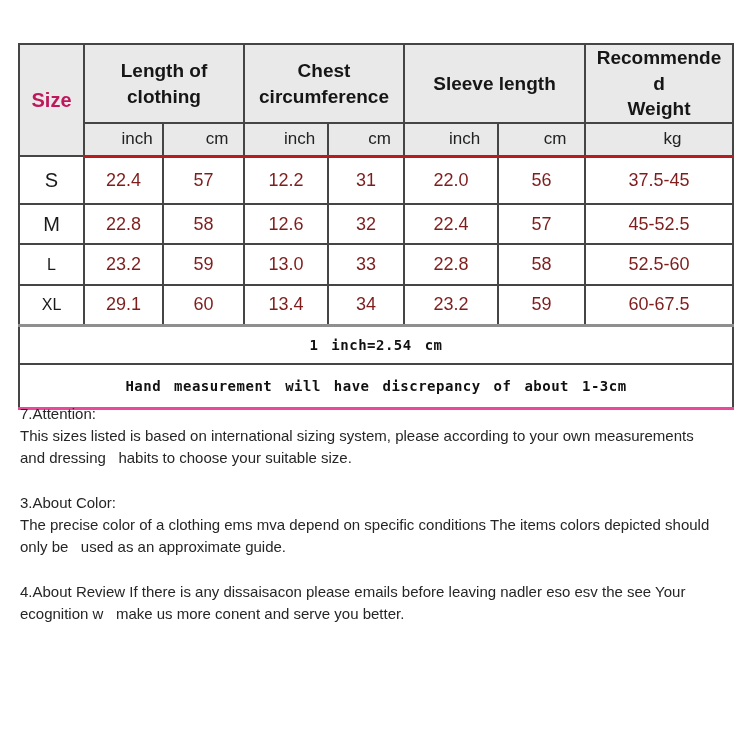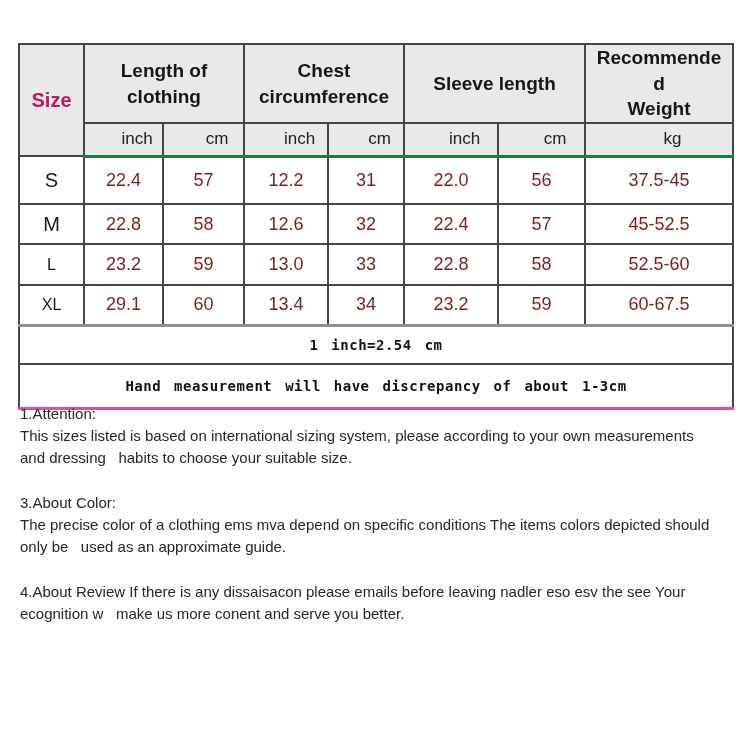--- a/index.html
+++ b/index.html
@@ -18,21 +18,21 @@
     text-align:center;vertical-align:middle;
     padding:0;overflow:hidden;
   }
   .hdr{background:#e9e9e9;}
   th.group-hdr{
     font-size:19px;font-weight:bold;line-height:1.35;
     white-space:pre-wrap;color:#161616;
   }
   th.size-hdr{font-size:20px;font-weight:bold;color:#be185d;}
   th.unit-hdr{font-size:17px;font-weight:normal;color:#222;}
-  tr.unit-row th{border-bottom:3px solid #15803d;padding-left:27px;}
+  tr.unit-row th{border-bottom:3px solid #b91c1c;padding-left:27px;}
   td.data-cell{font-size:18px;color:#7f1d1d;}
   td.size-cell{font-size:20px;color:#1a1a1a;}
   tr.row-l td.size-cell, tr.row-xl td.size-cell{font-size:16px;}
   tr.row-xl td{border-bottom:3px solid #8f8f8f;}
   td.note-cell{
     font-family:"DejaVu Sans Mono","Liberation Mono",monospace;
     font-weight:bold;font-size:14px;letter-spacing:.5px;word-spacing:4px;
     white-space:pre-wrap;color:#111;
   }
   tr.note-row-2 td{border-bottom:3px solid #ec4899;}
@@ -123,21 +123,21 @@
   <tr class="note-row-1" style="height:39px">
     <td class="note-cell" colspan="8">1 inch=2.54 cm</td>
   </tr>
   <tr class="note-row-2" style="height:44px">
     <td class="note-cell" colspan="8">Hand measurement will have discrepancy of about 1-3cm</td>
   </tr>
 </tbody>
   </table>
 
 <div class="notes-text">
-  <p class="para">1.Attention:
+  <p class="para">7.Attention:
 This sizes listed is based on international sizing system, please according to your own measurements
 and dressing   habits to choose your suitable size.</p>
   <p class="para">3.About Color:
 The precise color of a clothing ems mva depend on specific conditions The items colors depicted should
 only be   used as an approximate guide.</p>
   <p class="para">4.About Review If there is any dissaisacon please emails before leaving nadler eso esv the see Your
 ecognition w   make us more conent and serve you better.</p>
 </div>
 
 </body></html>

